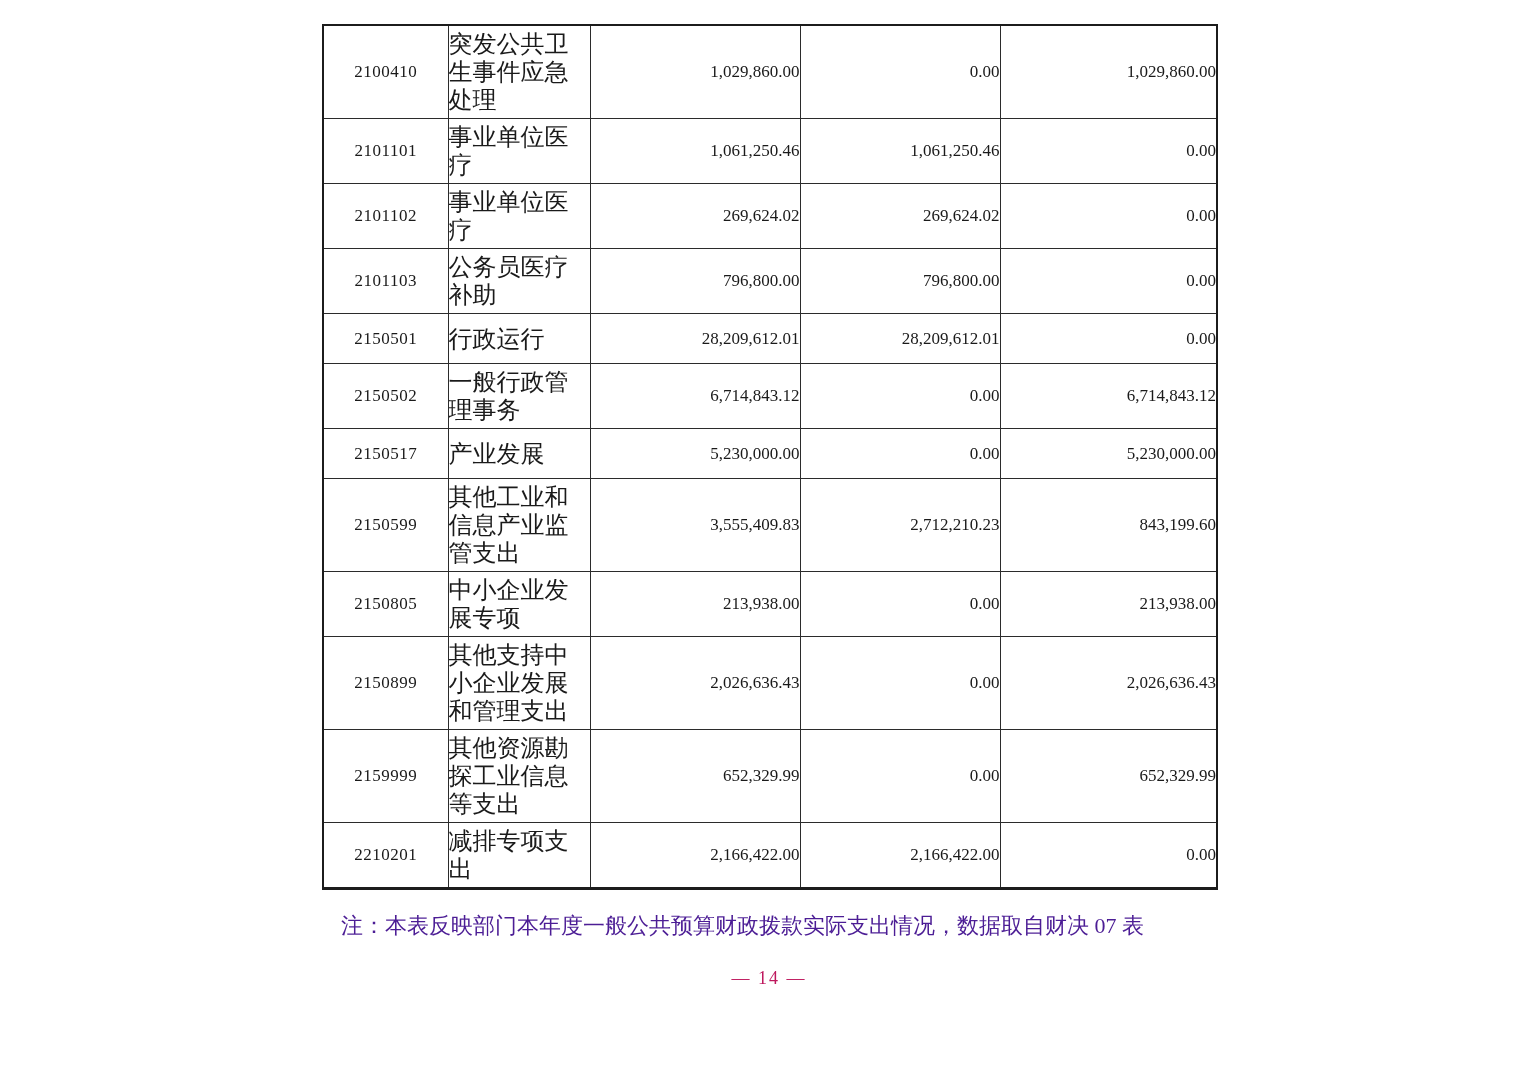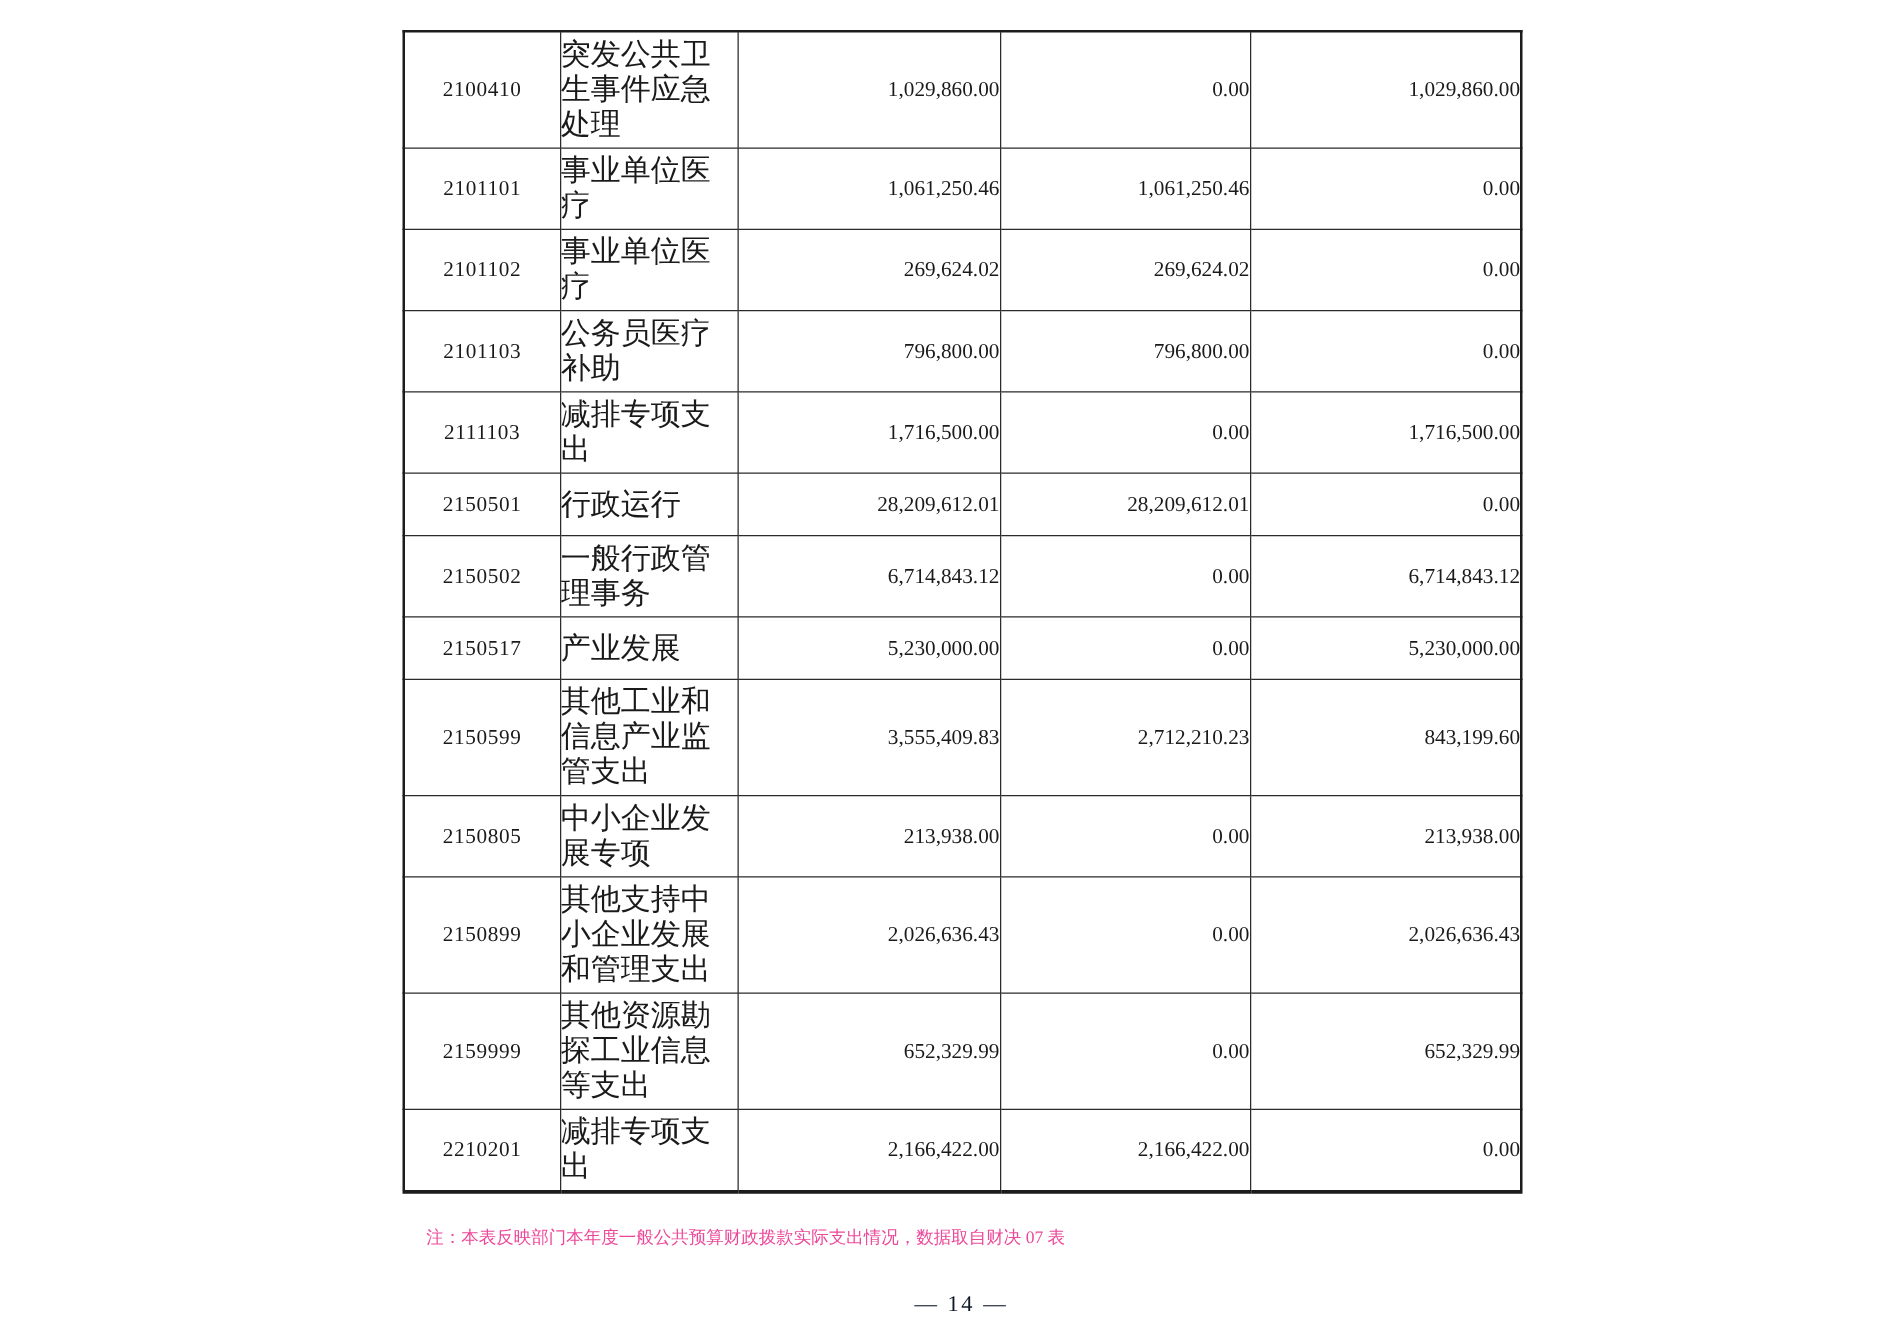--- a/index.html
+++ b/index.html
@@ -58,30 +58,30 @@
     word-break: break-all;
   }
   td.col-amount {
     text-align: right;
     padding-right: 12px;
     font-size: 17px;
   }
   .note {
     margin-top: 24px;
     margin-left: 19px;
-    font-size: 14px;
+    font-size: 22px;
     line-height: 24px;
-    color: #ec4899;
+    color: #4c1d95;
     white-space: nowrap;
   }
   .page-number {
     margin-top: 30px;
     text-align: center;
     font-size: 18px;
-    color: #0f172a;
+    color: #be185d;
     letter-spacing: 2px;
   }
 </style>
 </head>
 <body>
 
 <div class="page">
   <div class="content">
 
     <table class="budget">
@@ -113,27 +113,20 @@
             <td class="col-amount">269,624.02</td>
             <td class="col-amount">269,624.02</td>
             <td class="col-amount">0.00</td>
           </tr>
           <tr>
             <td class="col-code">2101103</td>
             <td class="col-name">公务员医疗补助</td>
             <td class="col-amount">796,800.00</td>
             <td class="col-amount">796,800.00</td>
             <td class="col-amount">0.00</td>
-          </tr>
-          <tr>
-            <td class="col-code">2111103</td>
-            <td class="col-name">减排专项支出</td>
-            <td class="col-amount">1,716,500.00</td>
-            <td class="col-amount">0.00</td>
-            <td class="col-amount">1,716,500.00</td>
           </tr>
           <tr>
             <td class="col-code">2150501</td>
             <td class="col-name">行政运行</td>
             <td class="col-amount">28,209,612.01</td>
             <td class="col-amount">28,209,612.01</td>
             <td class="col-amount">0.00</td>
           </tr>
           <tr>
             <td class="col-code">2150502</td>

